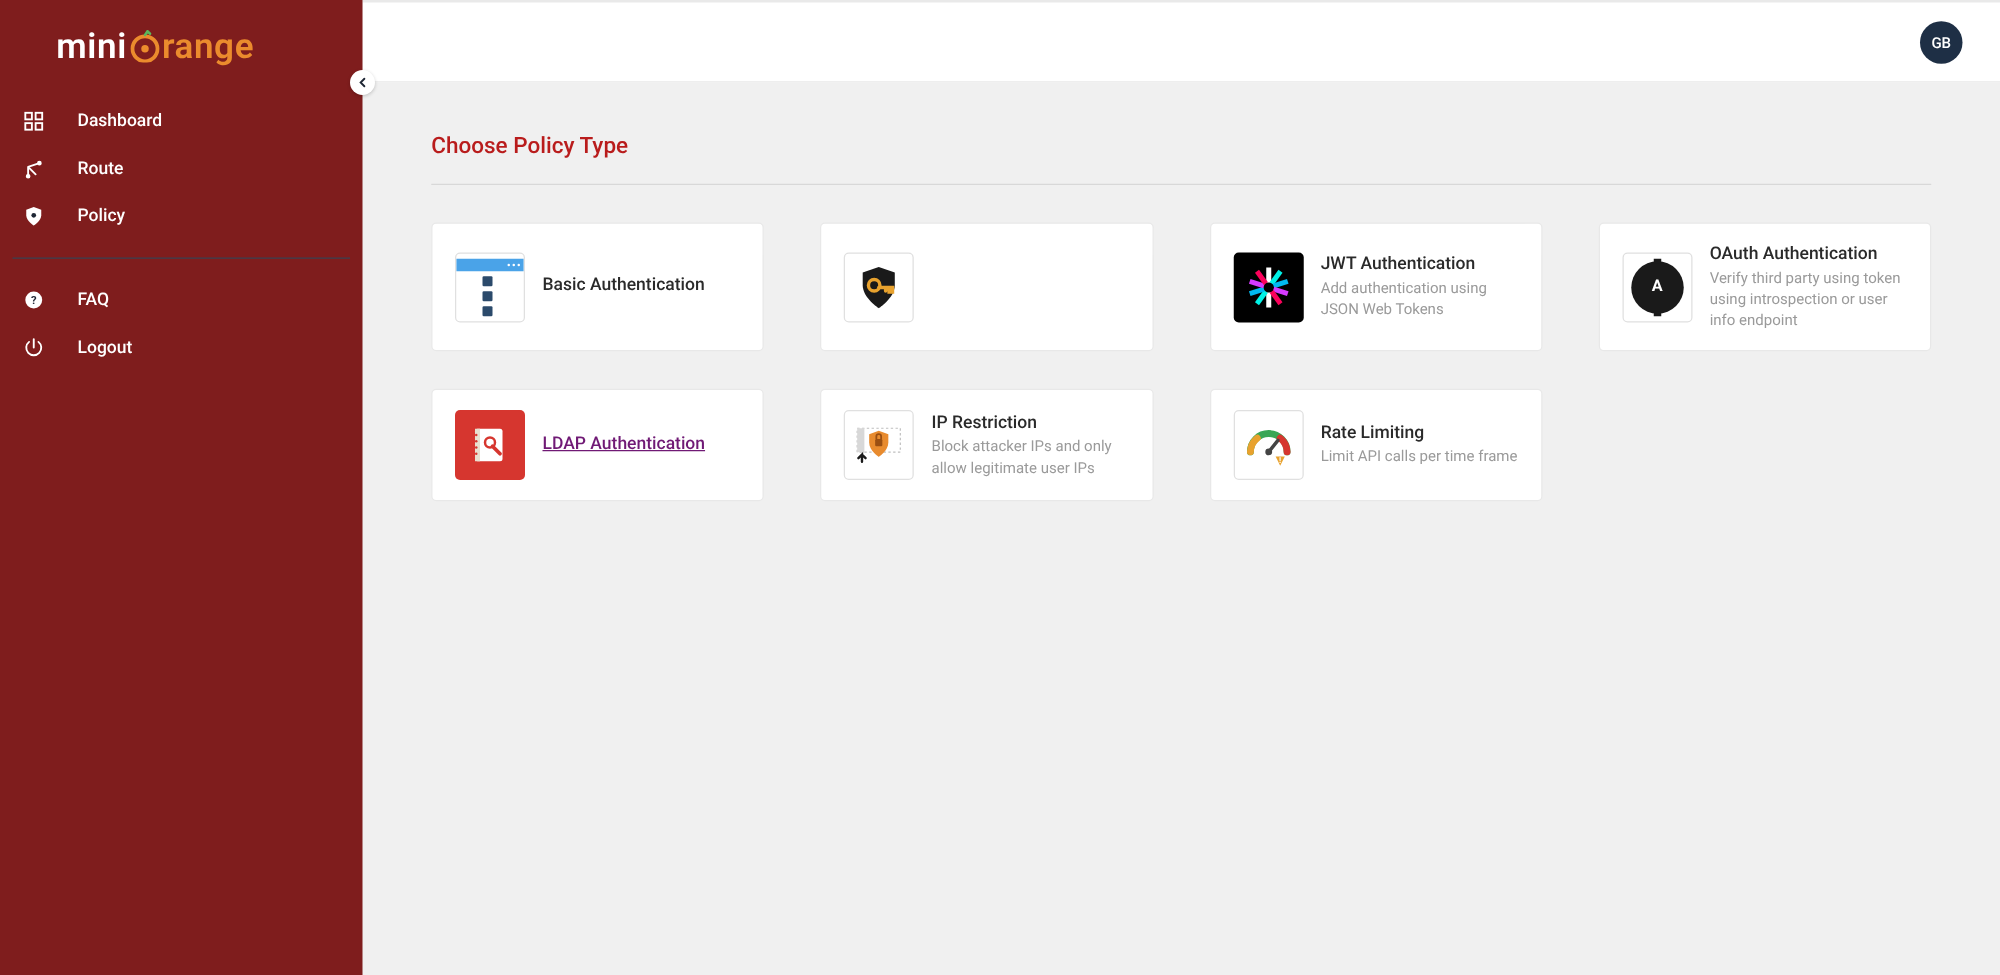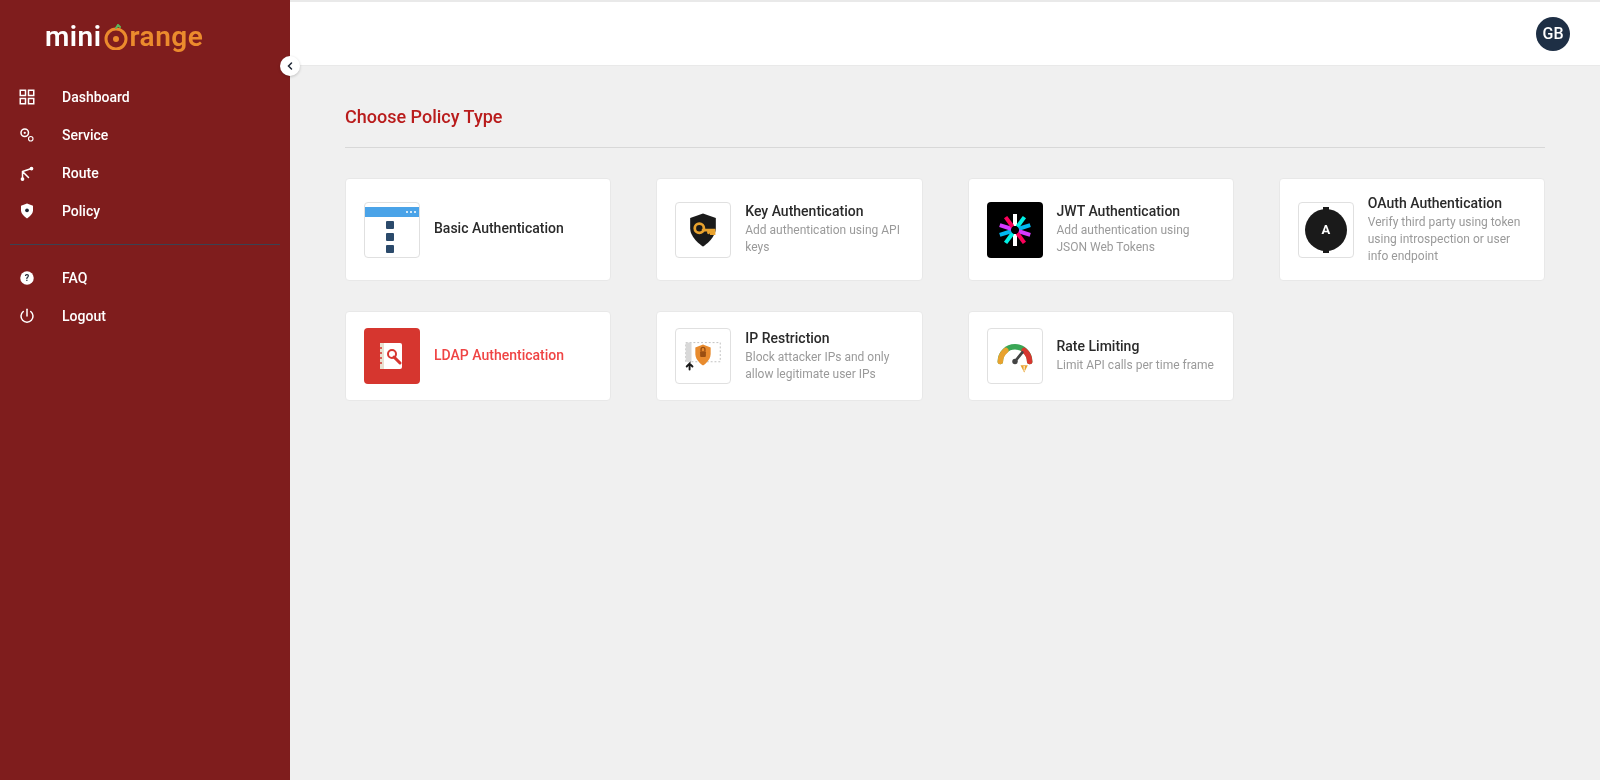--- a/index.html
+++ b/index.html
@@ -93,21 +93,21 @@
     align-items: center;
     justify-content: flex-end;
     padding: 0 30px;
   }
   .avatar {
     width: 34px;
     height: 34px;
     border-radius: 50%;
     background: #1e2f45;
     color: #fff;
-    font-size: 16px;
+    font-size: 12px;
     font-weight: 500;
     display: flex;
     align-items: center;
     justify-content: center;
     cursor: pointer;
   }
   .content {
     padding: 40px 55px;
     flex: 1;
     overflow: auto;
@@ -156,21 +156,22 @@
     color: #2a2a2a;
     margin-bottom: 3px;
   }
   .card-desc {
     font-size: 12px;
     color: #9a9a9a;
     line-height: 1.4;
   }
   .card.hovered .card-title,
   .card.hovered .card-desc {
-    color: #ef4444;
+    color: #701a75;
+    text-decoration: underline;
   }
   
   .ico-basic {
     background: #fff;
     border: 1px solid #e0e0e0;
     flex-direction: column;
     padding: 0;
   }
   .ico-basic .wtop { height: 10px; width: 100%; background: #4aa3e8; display:flex; justify-content:flex-end; align-items:center; padding-right:3px; gap:2px;}
   .ico-basic .wtop span{ width:2px; height:2px; background:#fff; border-radius:50%;}
@@ -217,30 +218,20 @@
     <div class="nav-item">
       <span class="nav-icon">
         <svg viewBox="0 0 24 24" width="18" height="18" fill="none" stroke="#fff" stroke-width="2">
             <rect x="3" y="3" width="7" height="7"></rect>
             <rect x="14" y="3" width="7" height="7"></rect>
             <rect x="3" y="14" width="7" height="7"></rect>
             <rect x="14" y="14" width="7" height="7"></rect>
           </svg>
       </span>
       <span>Dashboard</span>
-    </div>
-    <div class="nav-item">
-      <span class="nav-icon">
-        <svg viewBox="0 0 24 24" width="18" height="18" fill="#fff">
-            <circle cx="9" cy="9" r="5" fill="none" stroke="#fff" stroke-width="2"></circle>
-            <circle cx="9" cy="9" r="1.5"></circle>
-            <circle cx="17" cy="17" r="3" fill="none" stroke="#fff" stroke-width="1.5"></circle>
-          </svg>
-      </span>
-      <span>Service</span>
     </div>
     <div class="nav-item">
       <span class="nav-icon">
         <svg viewBox="0 0 24 24" width="18" height="18" fill="none" stroke="#fff" stroke-width="2" stroke-linecap="round">
             <path d="M6 20 L6 10 M6 10 L14 18 M6 10 L18 6"></path>
             <circle cx="6" cy="20" r="1.5" fill="#fff"></circle>
             <circle cx="18" cy="6" r="1.5" fill="#fff"></circle>
           </svg>
       </span>
       <span>Route</span>
@@ -324,24 +315,20 @@
       </div>
 
       <div class="card">
         <div class="card-icon ico-key">
           <svg viewBox="0 0 48 48">
             <path d="M24 6 L38 11 V22 C38 33 24 42 24 42 C24 42 10 33 10 22 V11 Z" fill="#1a1a1a"></path>
             <circle cx="20" cy="22" r="5" fill="none" stroke="#e8a22e" stroke-width="3"></circle>
             <path d="M24 24 L36 24 L36 28 L33 28 L33 24 L30 24 L30 27" stroke="#e8a22e" stroke-width="3" fill="none" stroke-linecap="round"></path>
           </svg>
         </div>
-        <div class="card-body">
-          <div class="card-title">Key Authentication</div>
-          <div class="card-desc">Add authentication using API keys</div>
-        </div>
       </div>
 
       <div class="card">
         <div class="card-icon ico-jwt">
           <svg viewBox="0 0 40 40">
             <g transform="translate(20,20)">
               <rect x="-2" y="-16" width="4" height="12" fill="#fff"></rect>
               <rect x="-2" y="4" width="4" height="12" fill="#fff"></rect>
               <rect x="-2" y="-16" width="4" height="12" fill="#00f2e6" transform="rotate(36)"></rect>
               <rect x="-2" y="4" width="4" height="12" fill="#00f2e6" transform="rotate(36)"></rect>

